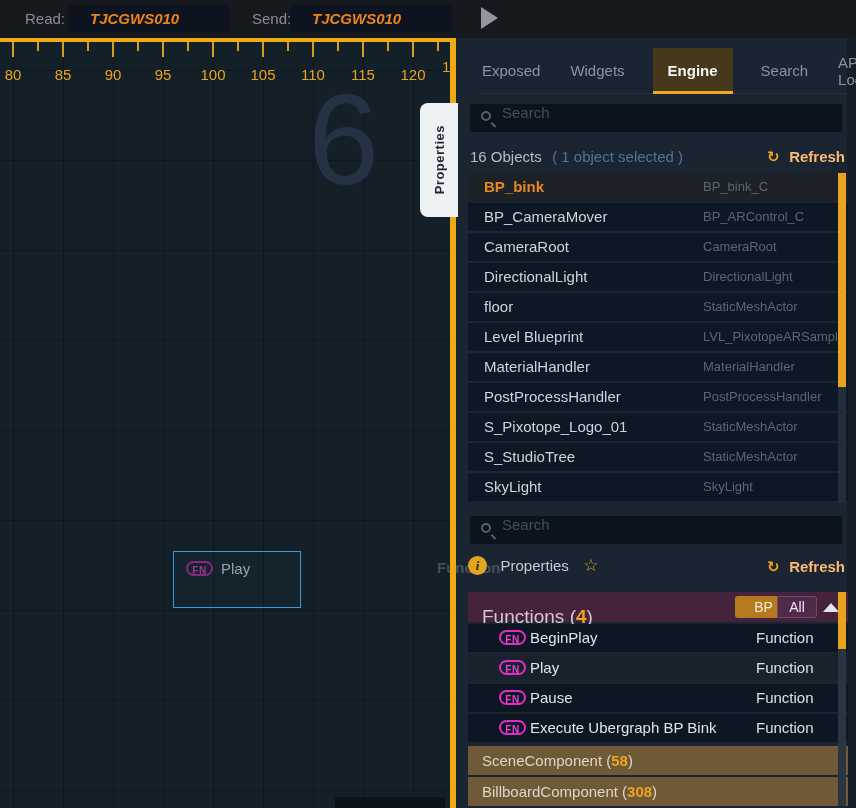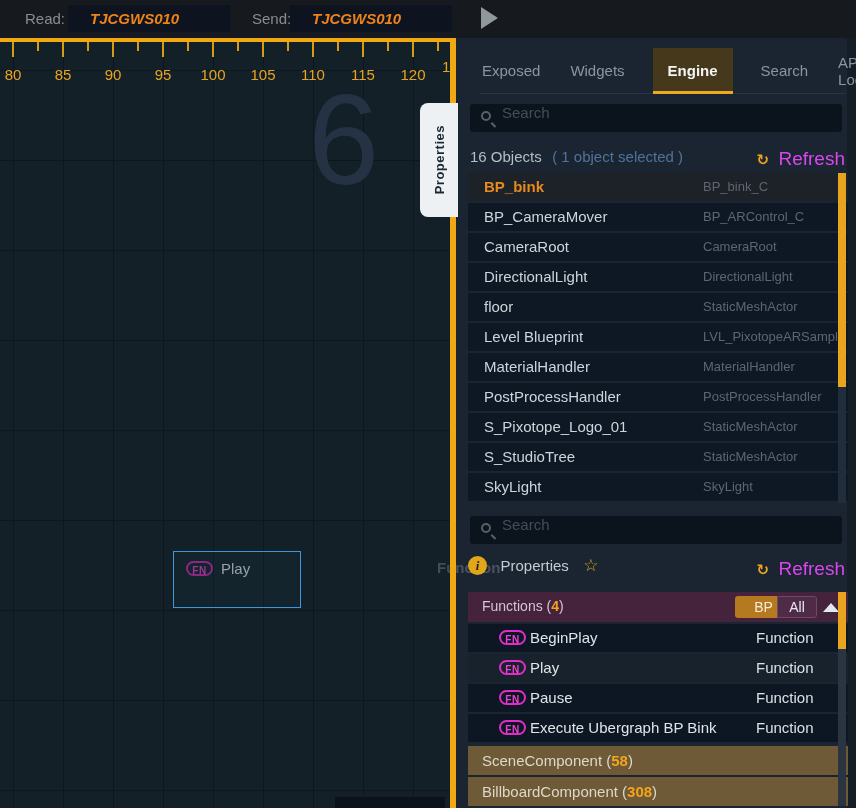--- a/index.html
+++ b/index.html
@@ -98,21 +98,21 @@
   .search-icon::after { content:""; position:absolute; left:9px; top:9px; width:6px; height:2px; background:#566068; transform:rotate(45deg); transform-origin:0 0; }
   .searchbox input { position:absolute; left:32px; top:0; width:330px; height:16px; background:transparent; border:none; outline:none;
     color:#aab4be; font-size:15px; font-family:"Liberation Sans", sans-serif; }
   .searchbox input::placeholder { color:#424e5b; opacity:1; }
 
   .objects-header { position:absolute; left:14px; right:10px; top:110px; height:22px; }
   .obj-count { font-size:15px; color:#b2bec8; }
   .obj-selected { font-size:15px; color:#4e739c; margin-left:6px; }
   .refresh { position:absolute; right:1px; top:0; cursor:pointer; white-space:nowrap; }
   .refresh .ric { font-family:"DejaVu Sans", sans-serif; color:#eda41e; font-size:15px; font-weight:bold; margin-right:5px; }
-  .refresh .rlb { color:#d946ef; font-size:19px; font-weight:normal; }
+  .refresh .rlb { color:#fdba74; font-size:15px; font-weight:bold; }
 
   .obj-list { position:absolute; left:12px; top:135px; width:380px; height:330px; overflow:hidden; }
   .obj-row { position:relative; width:100%; height:28px; margin-bottom:2px; background:#0d1824; cursor:pointer; }
   .obj-row.selected { background:#1d2128; }
   .obj-name { position:absolute; left:16px; top:5px; font-size:15px; color:#cdd5dc; }
   .obj-row.selected .obj-name { color:#e8891f; font-weight:bold; }
   .obj-class { position:absolute; left:235px; top:6px; width:140px; font-size:13px; color:#5d6670; white-space:nowrap; overflow:hidden; }
 
   .scrollbar { position:absolute; width:8px; background:#212d3a; }
   .sb1 { left:382px; top:135px; height:330px; }
@@ -123,21 +123,21 @@
 
   .props-header { position:absolute; left:12px; right:10px; top:517px; height:26px; }
   .info-icon { position:relative; z-index:7; display:inline-block; width:19px; height:19px; border-radius:50%;
     background:#e2a61c; color:#2a2214; font-size:13px; font-weight:bold; font-style:italic;
     text-align:center; line-height:19px; vertical-align:middle; font-family:"Liberation Serif", serif; cursor:pointer; }
   .props-title { font-size:15px; color:#c3cbd3; margin-left:9px; vertical-align:middle; }
   .star-icon { font-family:"DejaVu Sans", sans-serif; color:#d8a21e; font-size:17px; margin-left:10px; vertical-align:middle; cursor:pointer; }
   .props-header .refresh { top:3px; }
 
   .fn-header { position:absolute; left:12px; top:554px; width:380px; height:30px; background:#45233c; cursor:pointer; }
-  .fn-header .t { position:absolute; left:14px; top:6px; font-size:14px; color:#d4c6d2;text-align:right; }
+  .fn-header .t { position:absolute; left:14px; top:14px; font-size:19px; color:#d4c6d2;text-align:right; }
   .fn-header .cnt { color:#f0a31d; font-weight:bold; }
   .seg { position:absolute; top:4px; height:22px; text-align:center; font-size:14px; line-height:22px; cursor:pointer; }
   .seg-bp { left:267px; width:42px; background:#b5791f; color:#f6ecd9; border-radius:3px 0 0 3px;padding-left:15px; }
   .seg-all { left:309px; width:40px; background:#502b49; color:#e9e6ec; border-radius:0 3px 3px 0; border:1px solid #6d4a66; line-height:20px; }
   .collapse-arrow { position:absolute; left:355px; top:11px; width:0; height:0; cursor:pointer;
     border-left:8px solid transparent; border-right:8px solid transparent; border-bottom:9px solid #e4e8ec; }
 
   .fn-list { position:absolute; left:12px; top:586px; width:380px; }
   .fn-row { position:relative; width:100%; height:28px; margin-bottom:2px; background:#0d1723; cursor:pointer; }
   .fn-row.hl { background:#18222d; }

